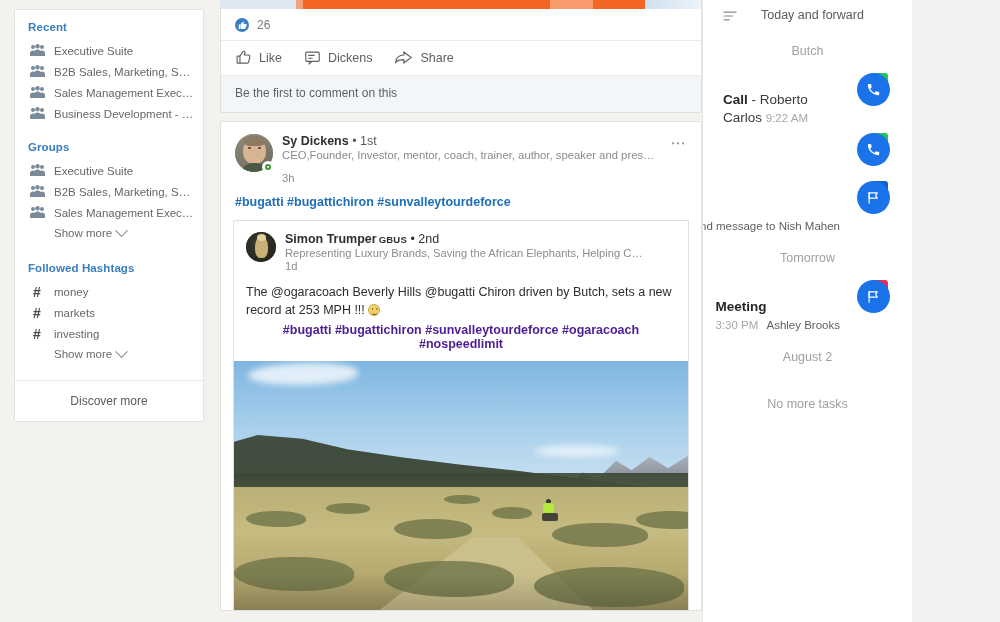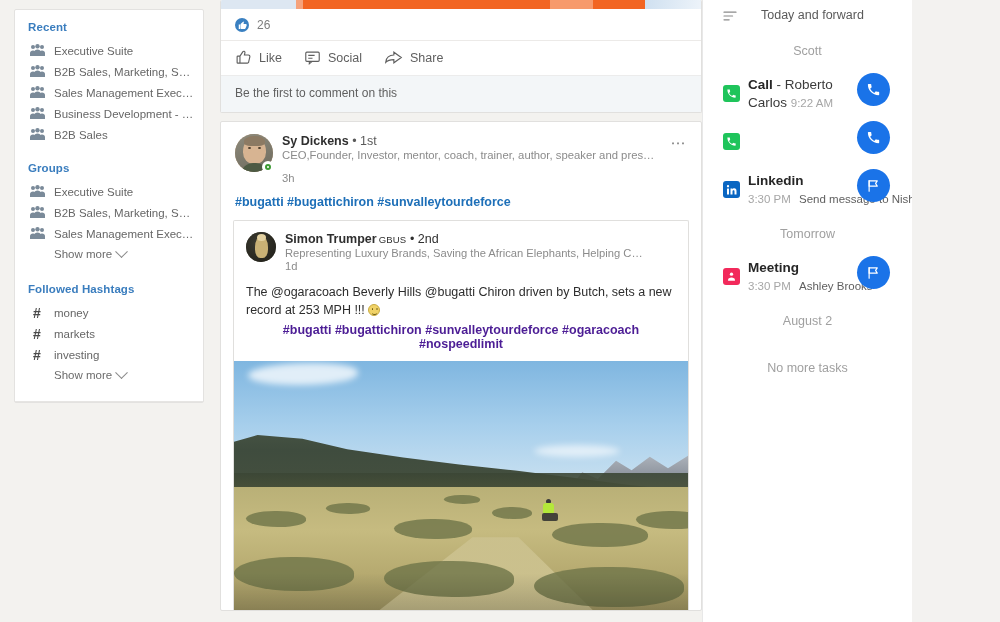--- a/index.html
+++ b/index.html
@@ -247,21 +247,21 @@
   .reshare-head { display:flex; padding: 11px 12px 0 12px; }
   .re-avatar {
     width: 30px; height: 30px; border-radius: 50%;
     margin-right: 9px; flex: 0 0 auto;
     overflow: hidden; position: relative;
     background: #5b5a4e;
   }
   .re-name { font-size: 12.5px; color: #2f2f2f; }
   .re-name b { font-weight: 700; }
   .re-badge {
-    font-size: 9.5px; font-weight: 400; color: #2f2f2f;
+    font-size: 9.5px; font-weight: 700; color: #2f2f2f;
     letter-spacing: .2px; margin-left: 2px;
   }
   .re-sub {
     font-size: 11.2px; color: #8b8b8b; margin-top: 1px;
     white-space: nowrap; overflow: hidden; text-overflow: ellipsis;
   }
   .re-time { font-size: 11.2px; color: #8b8b8b; margin-top: 1px; }
   .re-text {
     padding: 11px 12px 2px 12px;
     font-size: 12.5px; color: #2d2d2d; line-height: 1.45;
@@ -398,25 +398,26 @@
     cursor: pointer;
   }
   .rail-head .txt { font-size: 12.5px; color: #5a5a5a; }
   .day-label {
     text-align: center;
     font-size: 12.5px;
     color: #a0a0a0;
     padding: 14px 0 11px 0;
   }
   .task {
-    display: flex; align-items: center;
+    display: flex; align-items: flex-end;
     padding: 3px 0 3px 4px;
     position: relative;
     min-height: 48px;
     cursor: pointer;
+    flex-direction: column;
   }
   .task .tico {
     width: 17px; height: 17px;
     border-radius: 3px;
     flex: 0 0 auto;
     margin-right: 8px;
     margin-top: 1px;
     display:flex; align-items:center; justify-content:center;
   }
   .task .tbody { flex: 1 1 auto; min-width: 0; padding-right: 56px; }
@@ -504,82 +505,67 @@
                 <circle cx="13" cy="3" r="2"></circle>
                 <circle cx="8.5" cy="2.2" r="2.2"></circle>
                 <path d="M1 12v-3c0-1.4 1.3-2.4 3-2.4s3 1 3 2.4v3z"></path>
                 <path d="M10 12v-3c0-1.4 1.3-2.4 3-2.4s3 1 3 2.4v3z"></path>
                 <path d="M5.2 12V8.3c0-1.6 1.5-2.7 3.3-2.7s3.3 1.1 3.3 2.7V12z"></path>
               </g>
             </svg>
         </span>
         <span class="label">Business Development - The…</span>
       </div>
+    </div>
+
+    <div class="side-section">
+      <div class="side-head">Groups</div>
       <div class="side-item">
         <span class="glyph">
           <svg width="17" height="13" viewBox="0 0 17 13">
               <g fill="#7a8a99">
                 <circle cx="4" cy="3" r="2"></circle>
                 <circle cx="13" cy="3" r="2"></circle>
                 <circle cx="8.5" cy="2.2" r="2.2"></circle>
                 <path d="M1 12v-3c0-1.4 1.3-2.4 3-2.4s3 1 3 2.4v3z"></path>
                 <path d="M10 12v-3c0-1.4 1.3-2.4 3-2.4s3 1 3 2.4v3z"></path>
                 <path d="M5.2 12V8.3c0-1.6 1.5-2.7 3.3-2.7s3.3 1.1 3.3 2.7V12z"></path>
               </g>
             </svg>
         </span>
-        <span class="label">B2B Sales</span>
-      </div>
-    </div>
-
-    <div class="side-section">
-      <div class="side-head">Groups</div>
+        <span class="label">Executive Suite</span>
+      </div>
       <div class="side-item">
         <span class="glyph">
           <svg width="17" height="13" viewBox="0 0 17 13">
               <g fill="#7a8a99">
                 <circle cx="4" cy="3" r="2"></circle>
                 <circle cx="13" cy="3" r="2"></circle>
                 <circle cx="8.5" cy="2.2" r="2.2"></circle>
                 <path d="M1 12v-3c0-1.4 1.3-2.4 3-2.4s3 1 3 2.4v3z"></path>
                 <path d="M10 12v-3c0-1.4 1.3-2.4 3-2.4s3 1 3 2.4v3z"></path>
                 <path d="M5.2 12V8.3c0-1.6 1.5-2.7 3.3-2.7s3.3 1.1 3.3 2.7V12z"></path>
               </g>
             </svg>
         </span>
-        <span class="label">Executive Suite</span>
+        <span class="label">B2B Sales, Marketing, Social …</span>
       </div>
       <div class="side-item">
         <span class="glyph">
           <svg width="17" height="13" viewBox="0 0 17 13">
               <g fill="#7a8a99">
                 <circle cx="4" cy="3" r="2"></circle>
                 <circle cx="13" cy="3" r="2"></circle>
                 <circle cx="8.5" cy="2.2" r="2.2"></circle>
                 <path d="M1 12v-3c0-1.4 1.3-2.4 3-2.4s3 1 3 2.4v3z"></path>
                 <path d="M10 12v-3c0-1.4 1.3-2.4 3-2.4s3 1 3 2.4v3z"></path>
                 <path d="M5.2 12V8.3c0-1.6 1.5-2.7 3.3-2.7s3.3 1.1 3.3 2.7V12z"></path>
               </g>
             </svg>
         </span>
-        <span class="label">B2B Sales, Marketing, Social …</span>
-      </div>
-      <div class="side-item">
-        <span class="glyph">
-          <svg width="17" height="13" viewBox="0 0 17 13">
-              <g fill="#7a8a99">
-                <circle cx="4" cy="3" r="2"></circle>
-                <circle cx="13" cy="3" r="2"></circle>
-                <circle cx="8.5" cy="2.2" r="2.2"></circle>
-                <path d="M1 12v-3c0-1.4 1.3-2.4 3-2.4s3 1 3 2.4v3z"></path>
-                <path d="M10 12v-3c0-1.4 1.3-2.4 3-2.4s3 1 3 2.4v3z"></path>
-                <path d="M5.2 12V8.3c0-1.6 1.5-2.7 3.3-2.7s3.3 1.1 3.3 2.7V12z"></path>
-              </g>
-            </svg>
-        </span>
         <span class="label">Sales Management Executives</span>
       </div>
       <div class="show-more">
         <span>Show more</span>
         <span class="chev"></span>
       </div>
     </div>
 
     <div class="side-section">
       <div class="side-head">Followed Hashtags</div>
@@ -601,20 +587,21 @@
           </span>
         <span class="label">investing</span>
       </div>
       <div class="show-more">
         <span>Show more</span>
         <span class="chev"></span>
       </div>
     </div>
 
     <div class="side-divider"></div>
+    <div class="discover">Discover more</div>
   </aside>
 
   <main class="feed">
 
     <section class="card card-top">
       <div class="article-banner">
         <div class="orange-pale-l"></div>
         <div class="orange"></div>
         <div class="orange-pale-r"></div>
         <div class="sky"></div>
@@ -633,21 +620,21 @@
               <path d="M7 10v10H4a1 1 0 0 1-1-1v-8a1 1 0 0 1 1-1h3zM7 10l4.2-6.2a1.6 1.6 0 0 1 2.9 1l-.8 3.7H19a2 2 0 0 1 1.95 2.45l-1.6 7A2 2 0 0 1 17.4 20H7"></path>
             </svg>
           <span>Like</span>
         </div>
         <div class="action">
           <svg width="17" height="17" viewBox="0 0 24 24" fill="none" stroke="#5f5f5f" stroke-width="1.6">
               <rect x="2.5" y="4.5" width="19" height="13" rx="1.5"></rect>
               <path d="M6 9h9M6 13h6"></path>
               <path d="M7.5 17.5v3.5l4-3.5"></path>
             </svg>
-          <span>Social</span>
+          <span>Dickens</span>
         </div>
         <div class="action">
           <svg width="19" height="17" viewBox="0 0 26 24" fill="none" stroke="#5f5f5f" stroke-width="1.6">
               <path d="M2 19c0-7 5.5-10.5 11.5-10.5V4.5L24 12l-10.5 7.5V15C8 15 4.5 16 2 19z"></path>
             </svg>
           <span>Share</span>
         </div>
       </div>
       <div class="comment-hint">Be the first to comment on this</div>
     </section>
@@ -743,21 +730,21 @@
   <aside class="rail">
     <div class="rail-head">
       <span>
         <svg width="14" height="12" viewBox="0 0 16 14" fill="none" stroke="#8a8a8a" stroke-width="1.4" stroke-linecap="round">
             <path d="M1 2.5h14M1 7h10M1 11.5h6"></path>
           </svg>
       </span>
       <span class="txt">Today and forward</span>
     </div>
 
-    <div class="day-label">Scott</div>
+    <div class="day-label">Butch</div>
 
     <div class="task">
       <span class="tico" style="background:#1fc45b">
         <svg width="11" height="11" viewBox="0 0 24 24" fill="#ffffff">
             <path d="M6.6 10.8a15 15 0 0 0 6.6 6.6l2.2-2.2c.3-.3.7-.4 1-.2 1.2.4 2.4.6 3.7.6.6 0 1 .4 1 1V20c0 .6-.4 1-1 1C10.6 21 3 13.4 3 4c0-.6.4-1 1-1h3.4c.6 0 1 .4 1 1 0 1.3.2 2.5.6 3.7.1.3 0 .7-.2 1z"></path>
           </svg>
       </span>
       <span class="tbody">
         <span class="ttitle">
           <b>Call</b>

